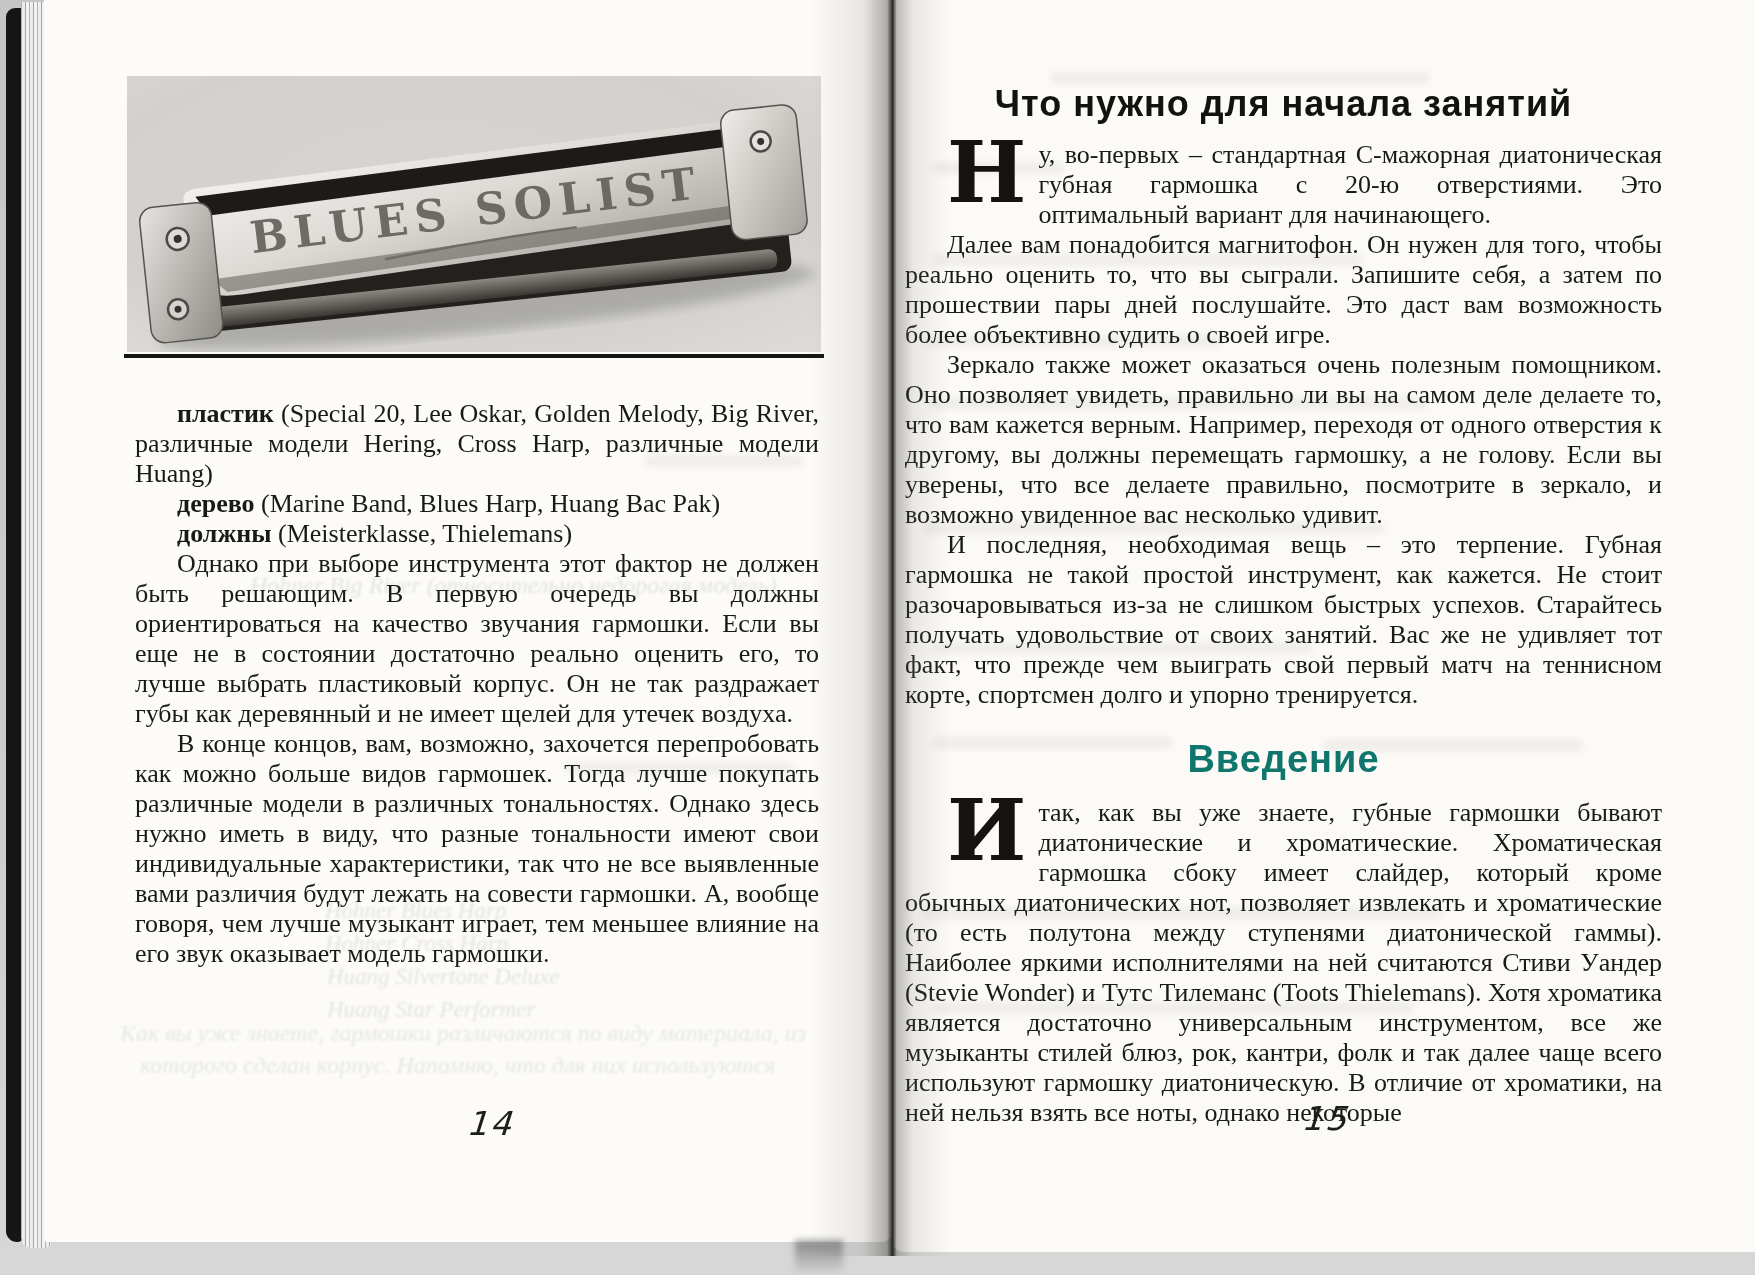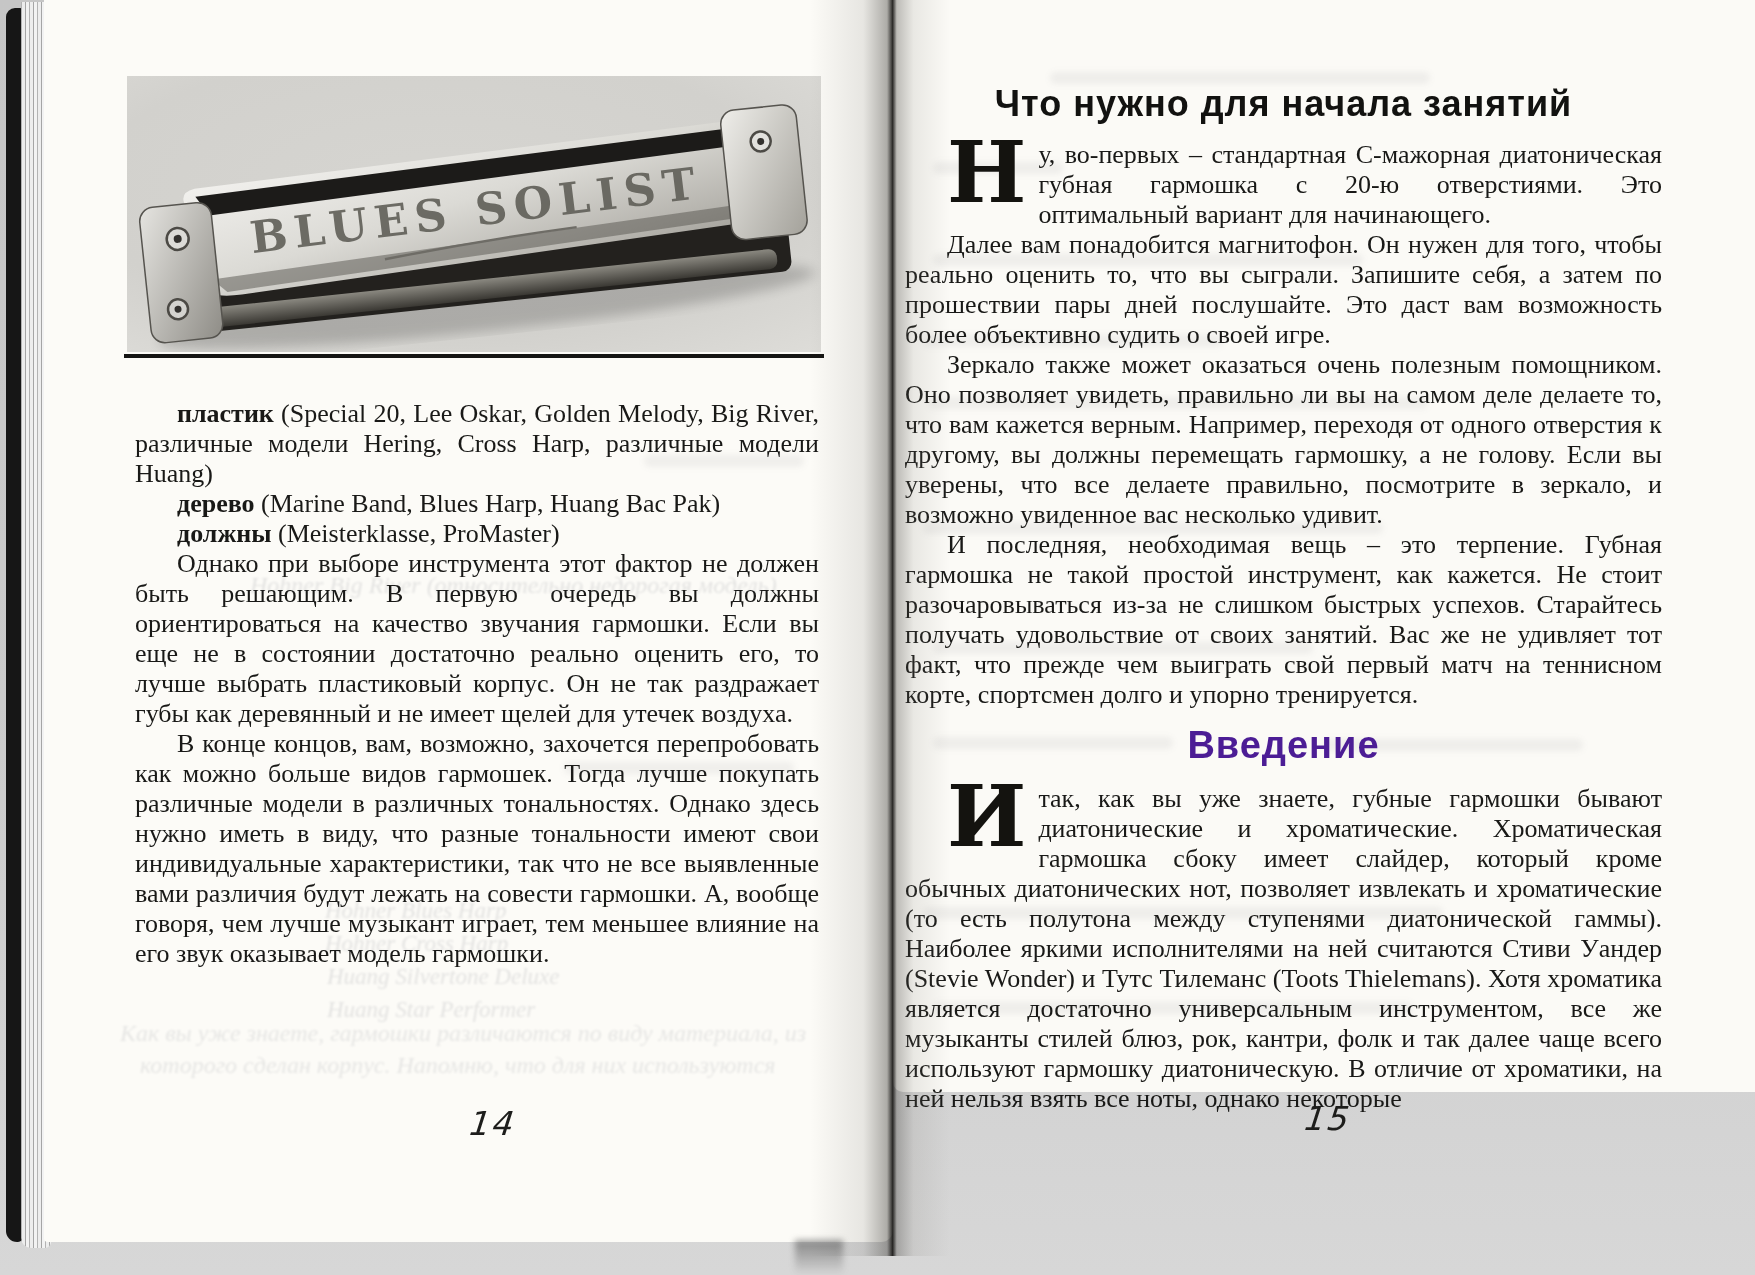--- a/index.html
+++ b/index.html
@@ -10,21 +10,21 @@
   
   .spine-black{position:absolute;left:6px;top:8px;width:17px;height:1234px;background:#161616;
                border-radius:9px 3px 5px 11px;}
   .page-stack{position:absolute;left:21px;top:2px;width:30px;height:1246px;
               background:repeating-linear-gradient(90deg,#b3b3b3 0 1px,#ededed 1px 4px,#a5a5a5 4px 5px,#f2f2f2 5px 8px);
               border-radius:0 0 6px 10px;}
 
   
   .left-page{position:absolute;left:44px;top:0;width:849px;height:1242px;background:#fcfbf7;
              border-radius:0 0 12px 4px;}
-  .right-page{position:absolute;left:893px;top:0;width:862px;height:1092px;background:#fbfaf6;
+  .right-page{position:absolute;left:893px;top:0;width:862px;height:1252px;background:#fbfaf6;
               border-radius:0 0 0 10px;}
   .gutter{position:absolute;left:810px;top:0;width:140px;height:1256px;pointer-events:none;z-index:5;
           background:linear-gradient(to right,rgba(0,0,0,0) 0%,rgba(45,43,38,.10) 38%,rgba(45,43,38,.38) 55%,
                      rgba(14,13,11,.88) 59%,rgba(45,43,38,.30) 62%,rgba(125,122,115,.14) 74%,rgba(0,0,0,0) 100%);}
   .gutter-foot{position:absolute;left:795px;top:1240px;width:48px;height:35px;z-index:1;
                background:linear-gradient(180deg,rgba(70,70,70,.55),rgba(70,70,70,0));filter:blur(3px);}
 
   
   .photo{position:absolute;left:83px;top:76px;width:694px;height:276px;overflow:hidden;
          background:radial-gradient(120% 125% at 45% 42%,#d6d5d1 0%,#d2d1cd 42%,#e0dfdb 70%,#f1f0ed 92%,#faf9f6 100%);}
@@ -36,21 +36,21 @@
   .lp-text p{margin:0;text-indent:42px;}
   .term{font-weight:bold;}
 
   .rp-text{position:absolute;left:12px;top:82px;width:757px;font-size:26px;line-height:30px;color:#191917;
            text-align:justify;}
   .rp-text p{margin:0;}
   .rp-text p.indent{text-indent:42px;}
   h1.sec{font-family:"Liberation Sans",sans-serif;font-weight:bold;font-size:36px;line-height:44px;
          letter-spacing:1px;text-align:center;margin:0 0 14px 0;color:#121210;}
   h2.sec{font-family:"Liberation Sans",sans-serif;font-weight:bold;font-size:38px;line-height:46px;
-         letter-spacing:1px;text-align:center;margin:12px 0 16px 0;color:#4c1d95;}
+         letter-spacing:1px;text-align:center;margin:26px 0 16px 0;color:#0f766e;}
   .dropcap{float:left;font-family:"DejaVu Serif",serif;font-weight:bold;font-size:84px;line-height:56px;
            margin:5px 12px 0 42px;color:#14130f;}
 
   
   .pagenum{position:absolute;font-family:"DejaVu Sans",sans-serif;font-style:italic;font-size:33px;
            color:#1d1d1b;transform:skewX(-7deg);letter-spacing:2px;}
   .pn-left{left:426px;top:1104px;}
   .pn-right{left:412px;top:1099px;}
 
   
@@ -132,21 +132,21 @@
           <circle cx="642" cy="96" r="10" fill="#e2e1dd" stroke="#4c4a45" stroke-width="2.5"></circle>
           <circle cx="642" cy="96" r="3.5" fill="#33312e"></circle>
         </g>
       </svg>
     </div>
     <div class="photo-rule"></div>
 
     <div class="lp-text">
       <p class="mat"><span class="term">пластик</span><span> (Special 20, Lee Oskar, Golden Melody, Big River, различные модели Hering, Cross Harp, различные модели Huang)</span></p>
       <p class="mat"><span class="term">дерево</span><span> (Marine Band, Blues Harp, Huang Bac Pak)</span></p>
-      <p class="mat"><span class="term">должны</span><span> (Meisterklasse, ProMaster)</span></p>
+      <p class="mat"><span class="term">должны</span><span> (Meisterklasse, Thielemans)</span></p>
       <p>Однако при выборе инструмента этот фактор не должен быть решающим. В первую очередь вы должны ориентироваться на качество звучания гармошки. Если вы еще не в состоянии достаточно реально оценить его, то лучше выбрать пластиковый корпус. Он не так раздражает губы как деревянный и не имеет щелей для утечек воздуха.</p>
       <p>В конце концов, вам, возможно, захочется перепробовать как можно больше видов гармошек. Тогда лучше покупать различные модели в различных тональностях. Однако здесь нужно иметь в виду, что разные тональности имеют свои индивидуальные характеристики, так что не все выявленные вами различия будут лежать на совести гармошки. А, вообще говоря, чем лучше музыкант играет, тем меньшее влияние на его звук оказывает модель гармошки.</p>
     </div>
 
     <div class="ghost glA">Hohner Big River (относительно недорогая модель)</div>
     <div class="ghost glB">Hohner Blues Harp</div>
     <div class="ghost glC">Hohner Cross Harp</div>
     <div class="ghost glD">Huang Silvertone Deluxe</div>
     <div class="ghost glE">Huang Star Performer</div>
     <div class="ghost glF">Как вы уже знаете, гармошки различаются по виду материала, из</div>

